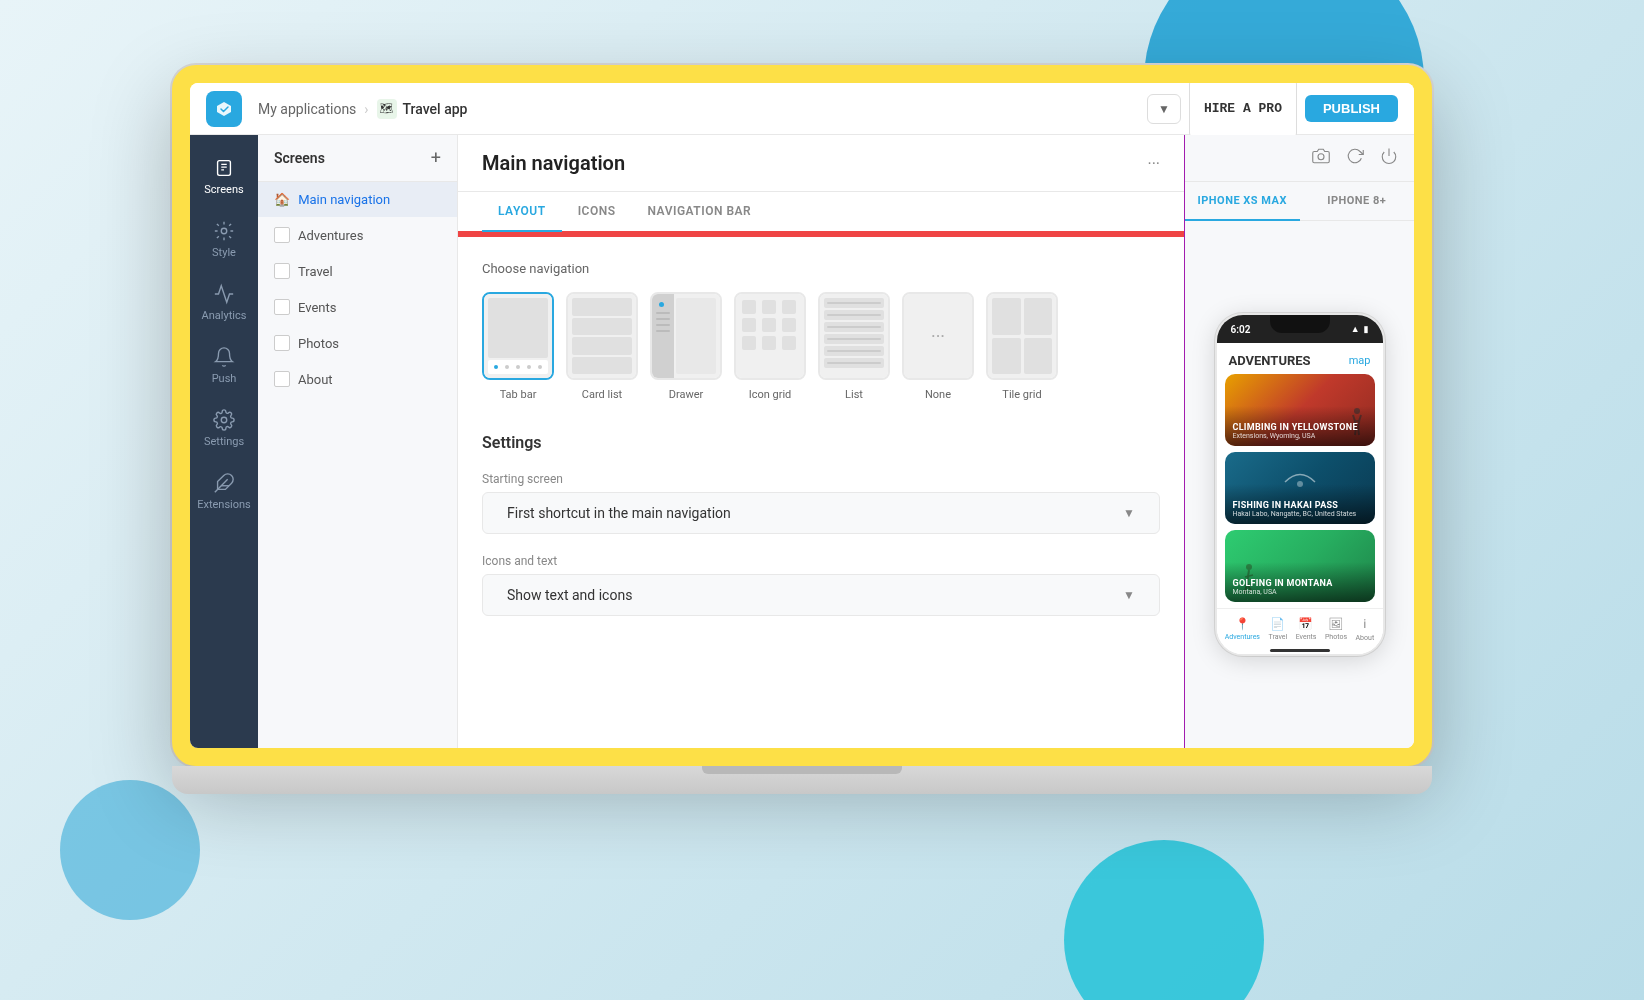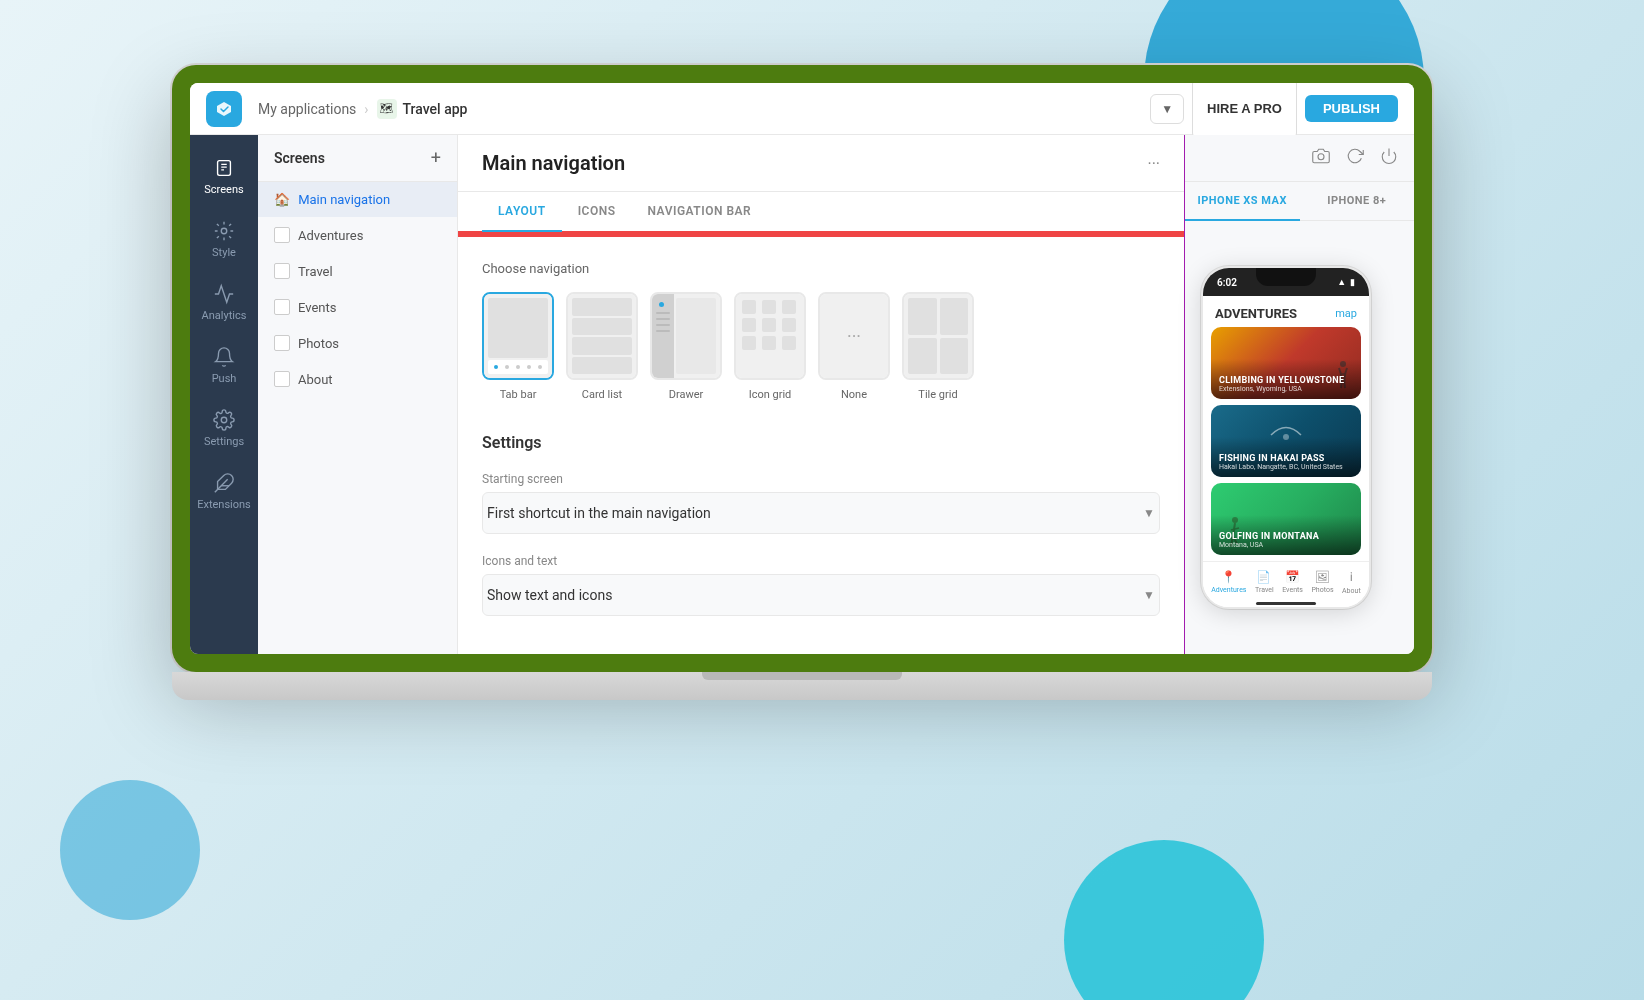--- a/index.html
+++ b/index.html
@@ -53,26 +53,26 @@
     
     .laptop-wrapper {
       position: relative;
       z-index: 1;
       width: 1300px;
       height: 870px;
     }
 
     
     .laptop-frame {
-      background: #4d7c0f;
+      background: #fde047;
       border-radius: 24px;
       padding: 18px;
       box-shadow: 0 30px 80px rgba(0,0,0,0.25), 0 0 0 2px #d8d8d8;
       width: 1260px;
-      height: 607px;
+      height: 701px;
       position: relative;
     }
 
     .laptop-screen {
       background: #fff;
       border-radius: 8px;
       overflow: hidden;
       width: 100%;
       height: 100%;
       display: flex;
@@ -145,20 +145,21 @@
 
     .btn-hire {
       background: #fff;
       border: 1px solid #ddd;
       border-radius: 8px;
       padding: 24px 14px;
       font-size: 13px;
       font-weight: 600;
       color: #333;
       cursor: pointer;
+      font-family: Liberation Mono, monospace;
     }
     .btn-publish {
       background: #29a8e0;
       border: none;
       border-radius: 6px;
       padding: 6px 18px;
       font-size: 13px;
       font-weight: 700;
       color: #fff;
       cursor: pointer;
@@ -543,21 +544,21 @@
     .setting-group {
       margin-bottom: 20px;
     }
     .setting-group-label {
       font-size: 12px;
       color: #888;
       margin-bottom: 6px;
     }
     .setting-select {
       width: 100%;
-      padding: 12px 4px;
+      padding: 12px 24px;
       border: 1px solid #e8e8e8;
       border-radius: 6px;
       background: #f8f9fa;
       font-size: 14px;
       color: #333;
       display: flex;
       align-items: center;
       justify-content: space-between;
       cursor: pointer;
     }
@@ -608,21 +609,21 @@
     }
     .device-tab.active {
       color: #29a8e0;
       border-bottom-color: #29a8e0;
     }
 
     .phone-preview-area {
       flex: 1;
       display: flex;
       align-items: center;
-      justify-content: flex-start;
+      justify-content: center;
       padding: 16px;
     }
 
     
     .iphone-mockup {
       width: 170px;
       background: #fff;
       border-radius: 28px;
       box-shadow: 0 4px 24px rgba(0,0,0,0.15), 0 0 0 1px #e0e0e0, inset 0 0 0 2px #f8f8f8;
       overflow: hidden;
@@ -968,20 +969,45 @@
                       <div class="preview-icon-item"></div>
                       <div class="preview-icon-item"></div>
                       <div class="preview-icon-item"></div>
                       <div class="preview-icon-item"></div>
                       <div class="preview-icon-item"></div>
                     </div>
                   </div>
                   <span class="nav-option-label">Icon grid</span>
                 </div>
 
+                <div class="nav-option">
+                  <div class="nav-option-preview">
+                    <div class="preview-list">
+                      <div class="preview-list-item">
+                          <div class="preview-list-line"></div>
+                        </div>
+                      <div class="preview-list-item">
+                          <div class="preview-list-line"></div>
+                        </div>
+                      <div class="preview-list-item">
+                          <div class="preview-list-line"></div>
+                        </div>
+                      <div class="preview-list-item">
+                          <div class="preview-list-line"></div>
+                        </div>
+                      <div class="preview-list-item">
+                          <div class="preview-list-line"></div>
+                        </div>
+                      <div class="preview-list-item">
+                          <div class="preview-list-line"></div>
+                        </div>
+                    </div>
+                  </div>
+                  <span class="nav-option-label">List</span>
+                </div>
 
                 <div class="nav-option">
                   <div class="nav-option-preview">
                     <div class="preview-none">···</div>
                   </div>
                   <span class="nav-option-label">None</span>
                 </div>
 
                 <div class="nav-option">
                   <div class="nav-option-preview">

